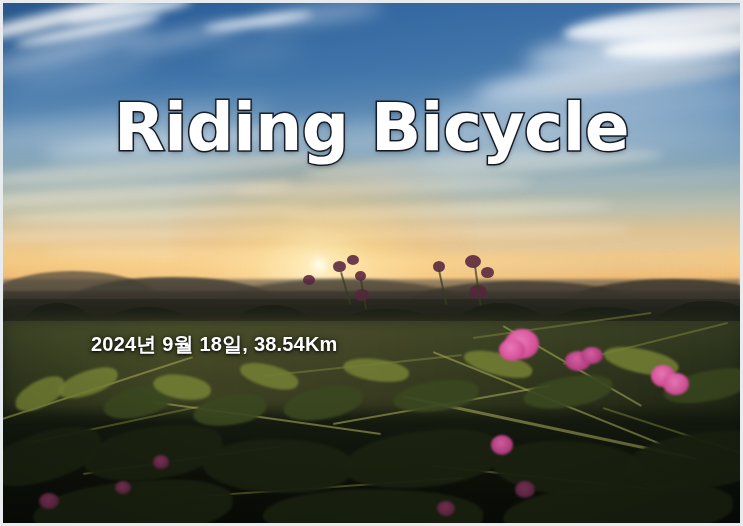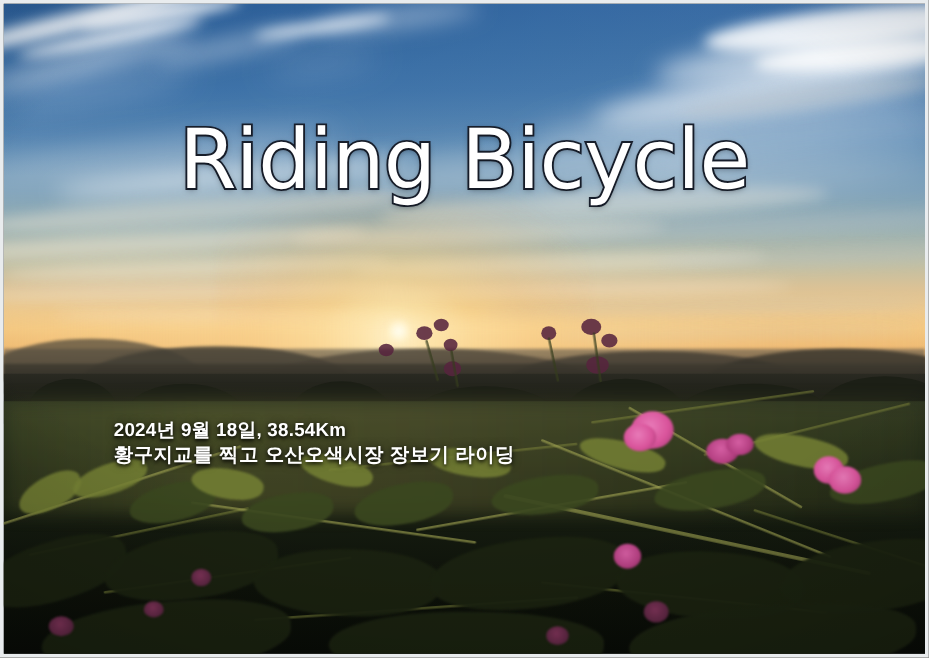--- a/index.html
+++ b/index.html
@@ -219,41 +219,41 @@
   }
 
   
   #title {
     position: absolute;
     left: 0; right: 0;
     top: 92px;
     text-align: center;
     font-size: 66px;
     line-height: 1;
-    font-weight: normal;
+    font-weight: bold;
     letter-spacing: -0.5px;
     color: #ffffff;
     font-family: "DejaVu Sans", sans-serif;
     -webkit-text-stroke: 3px #1b2230;
     paint-order: stroke fill;
     text-shadow:
       0 0 2px rgba(20,26,38,0.9),
       0 2px 5px rgba(0,0,0,0.35);
     white-space: nowrap;
   }
 
   #caption {
     position: absolute;
     left: 88px;
     top: 332px;
     color: #ffffff;
     text-shadow: 0 1px 3px rgba(0,0,0,0.85), 0 0 7px rgba(0,0,0,0.6);
   }
   #caption-line1 {
-    font-size: 15px;
+    font-size: 20px;
     font-weight: bold;
     letter-spacing: 0.2px;
     line-height: 19px;
     white-space: nowrap;
   }
   #caption-line2 {
     font-size: 15.5px;
     font-weight: bold;
     letter-spacing: 0.4px;
     line-height: 21px;
@@ -409,18 +409,17 @@
     <div class="bloom sil" style="left:150px; top:452px; width:16px; height:14px;"></div>
     <div class="bloom sil" style="left:36px;  top:490px; width:20px; height:16px;"></div>
     <div class="bloom sil" style="left:112px; top:478px; width:16px; height:13px;"></div>
 
     <div id="field-vignette"></div>
 
     <div id="title">Riding Bicycle</div>
 
     <div id="caption">
       <div id="caption-line1">2024년 9월 18일, 38.54Km</div>
-      <div id="caption-line2">황구지교를 찍고 오산오색시장 장보기 라이딩</div>
     </div>
 
 
   </div>
 </div>
 
 </body></html>

